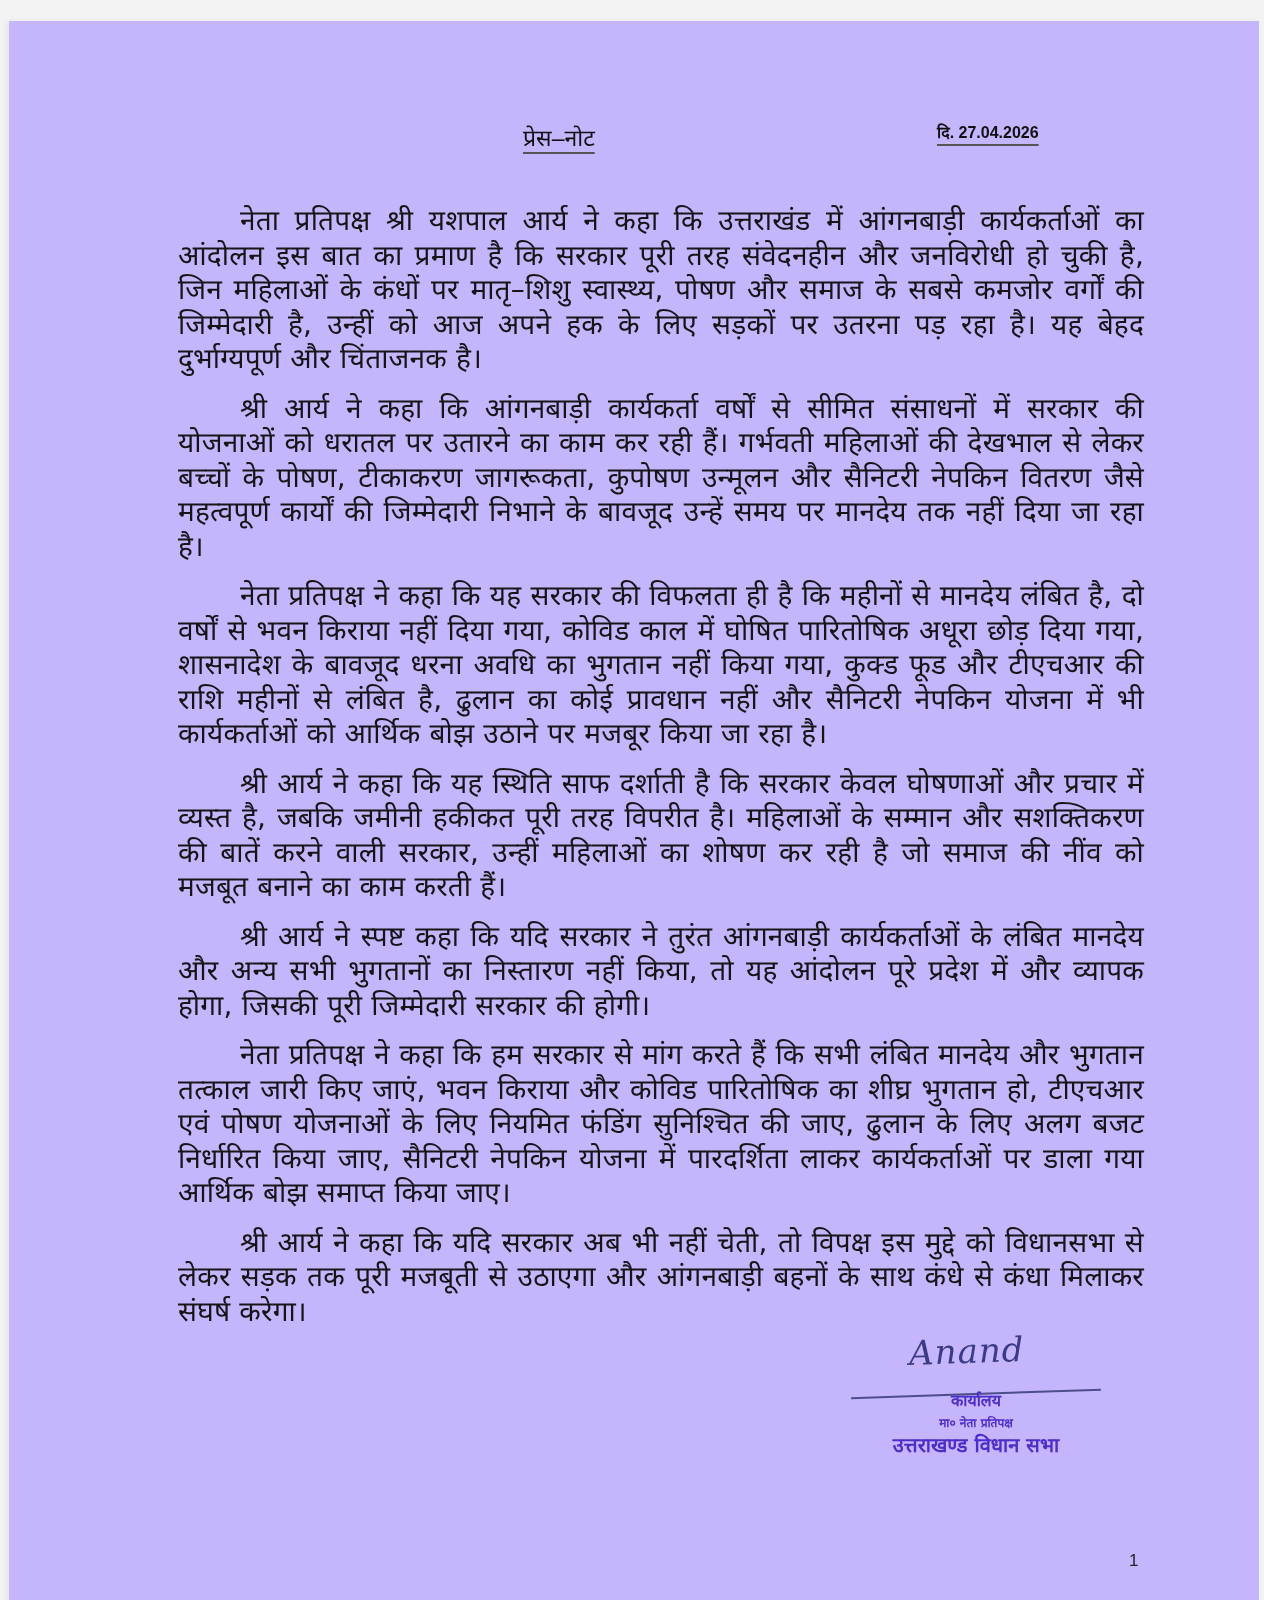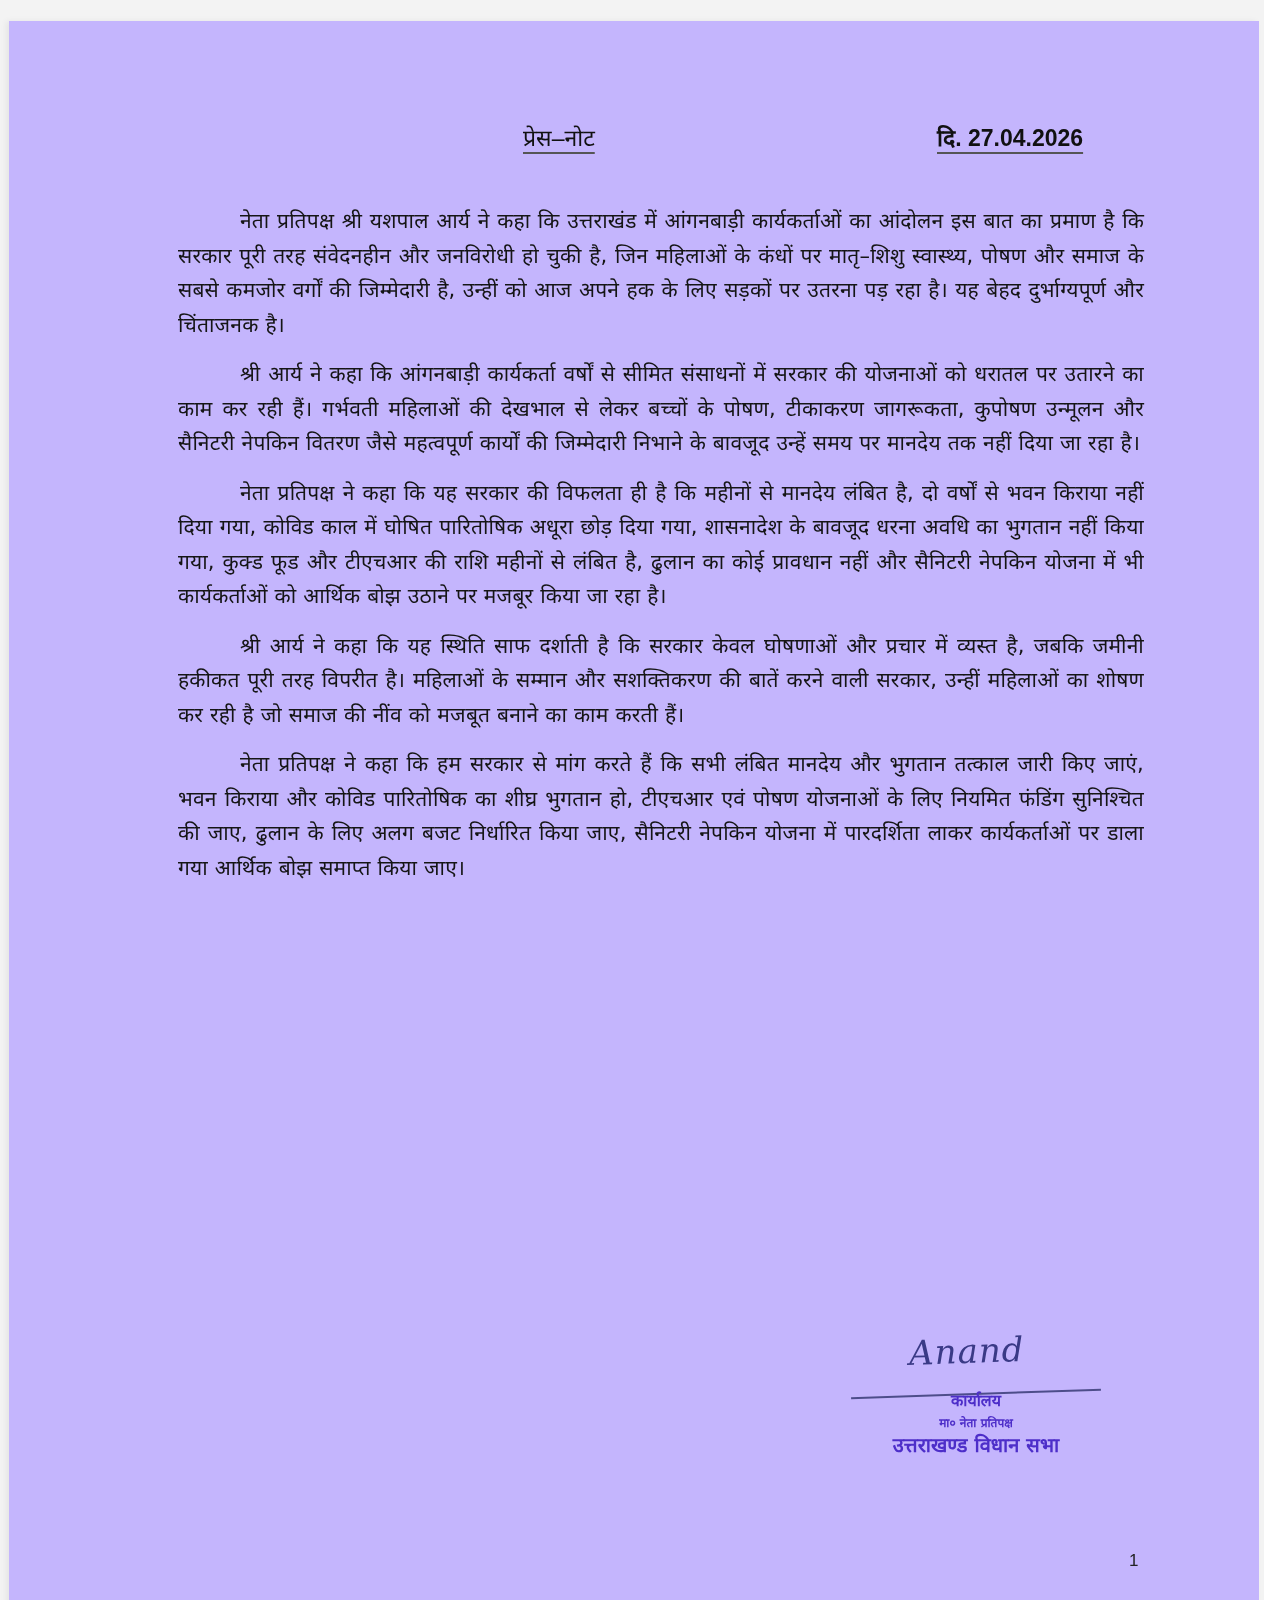--- a/index.html
+++ b/index.html
@@ -16,27 +16,27 @@
     box-shadow: -3px 0 6px rgba(0,0,0,0.06);
     margin-top: 21px;
   }
   .title {
     position: absolute; top: 100px; left: 514px;
     font-size: 23px; color: #111; text-decoration: underline;
     text-underline-offset: 6px; text-decoration-thickness: 1.5px; text-decoration-color: #555;
   }
   .date {
     position: absolute; top: 100px; left: 928px;
-    font-size: 23px; color: #111; font-weight: bold;
+    font-size: 16px; color: #111; font-weight: bold;
     text-decoration: underline; text-underline-offset: 6px; text-decoration-thickness: 1.5px; text-decoration-color: #555;
   }
   .body-text {
     position: absolute; left: 169px; top: 183px; width: 966px;
     font-family: "DejaVu Sans", sans-serif;
-    font-size: 21px; line-height: 34.5px; color: #151515;
+    font-size: 28px; line-height: 34.5px; color: #151515;
     letter-spacing: 0.2px;
   }
   .para { text-align: justify; text-indent: 62px; margin: 0 0 15px 0; }
   .signature {
     position: absolute; left: 832px; top: 1300px; width: 270px; height: 150px;
   }
   .sig-name {
     position: absolute; left: 68px; top: 10px;
     font-family: "DejaVu Serif", serif; font-style: italic;
     font-size: 34px; color: #3a3a86; letter-spacing: 1px;
@@ -63,21 +63,23 @@
 
 <div class="page">
   <div class="title">प्रेस–नोट</div>
   <div class="date">दि. 27.04.2026</div>
 
   <div class="body-text">
     <p class="para">नेता प्रतिपक्ष श्री यशपाल आर्य ने कहा कि उत्तराखंड में आंगनबाड़ी कार्यकर्ताओं का आंदोलन इस बात का प्रमाण है कि सरकार पूरी तरह संवेदनहीन और जनविरोधी हो चुकी है, जिन महिलाओं के कंधों पर मातृ–शिशु स्वास्थ्य, पोषण और समाज के सबसे कमजोर वर्गों की जिम्मेदारी है, उन्हीं को आज अपने हक के लिए सड़कों पर उतरना पड़ रहा है। यह बेहद दुर्भाग्यपूर्ण और चिंताजनक है।</p>
     <p class="para">श्री आर्य ने कहा कि आंगनबाड़ी कार्यकर्ता वर्षों से सीमित संसाधनों में सरकार की योजनाओं को धरातल पर उतारने का काम कर रही हैं। गर्भवती महिलाओं की देखभाल से लेकर बच्चों के पोषण, टीकाकरण जागरूकता, कुपोषण उन्मूलन और सैनिटरी नेपकिन वितरण जैसे महत्वपूर्ण कार्यों की जिम्मेदारी निभाने के बावजूद उन्हें समय पर मानदेय तक नहीं दिया जा रहा है।</p>
     <p class="para">नेता प्रतिपक्ष ने कहा कि यह सरकार की विफलता ही है कि महीनों से मानदेय लंबित है, दो वर्षों से भवन किराया नहीं दिया गया, कोविड काल में घोषित पारितोषिक अधूरा छोड़ दिया गया, शासनादेश के बावजूद धरना अवधि का भुगतान नहीं किया गया, कुक्ड फूड और टीएचआर की राशि महीनों से लंबित है, ढुलान का कोई प्रावधान नहीं और सैनिटरी नेपकिन योजना में भी कार्यकर्ताओं को आर्थिक बोझ उठाने पर मजबूर किया जा रहा है।</p>
     <p class="para">श्री आर्य ने कहा कि यह स्थिति साफ दर्शाती है कि सरकार केवल घोषणाओं और प्रचार में व्यस्त है, जबकि जमीनी हकीकत पूरी तरह विपरीत है। महिलाओं के सम्मान और सशक्तिकरण की बातें करने वाली सरकार, उन्हीं महिलाओं का शोषण कर रही है जो समाज की नींव को मजबूत बनाने का काम करती हैं।</p>
+    <p class="para">श्री आर्य ने स्पष्ट कहा कि  यदि सरकार ने तुरंत आंगनबाड़ी कार्यकर्ताओं के लंबित मानदेय और अन्य सभी भुगतानों का निस्तारण नहीं किया, तो यह आंदोलन पूरे प्रदेश में और व्यापक होगा, जिसकी पूरी जिम्मेदारी सरकार की होगी।</p>
     <p class="para">नेता प्रतिपक्ष ने कहा कि हम सरकार से मांग करते हैं कि सभी लंबित मानदेय और भुगतान तत्काल जारी किए जाएं, भवन किराया और कोविड पारितोषिक का शीघ्र भुगतान हो, टीएचआर एवं पोषण योजनाओं के लिए नियमित फंडिंग सुनिश्चित की जाए, ढुलान के लिए अलग बजट निर्धारित किया जाए, सैनिटरी नेपकिन योजना में पारदर्शिता लाकर कार्यकर्ताओं पर डाला गया आर्थिक बोझ समाप्त किया जाए।</p>
+    <p class="para">श्री आर्य ने कहा कि यदि सरकार अब भी नहीं चेती, तो विपक्ष इस मुद्दे को विधानसभा से लेकर सड़क तक पूरी मजबूती से उठाएगा और आंगनबाड़ी बहनों के साथ कंधे से कंधा मिलाकर संघर्ष करेगा।</p>
   </div>
 
   <div class="signature">
     <div class="sig-name">Anand</div>
     <div class="sig-line"></div>
     <div class="stamp">
       <div class="stamp-line1">कार्यालय</div>
       <div class="stamp-line2">मा० नेता प्रतिपक्ष</div>
       <div class="stamp-line3">उत्तराखण्ड विधान सभा</div>
     </div>

